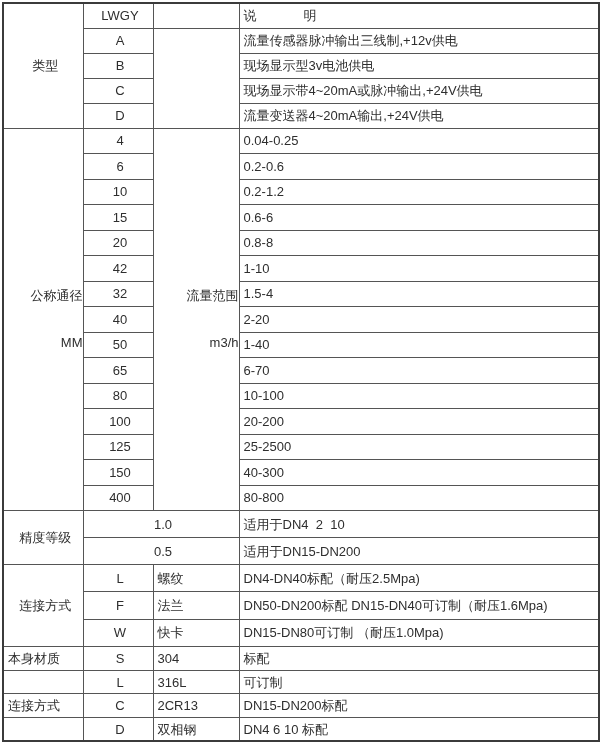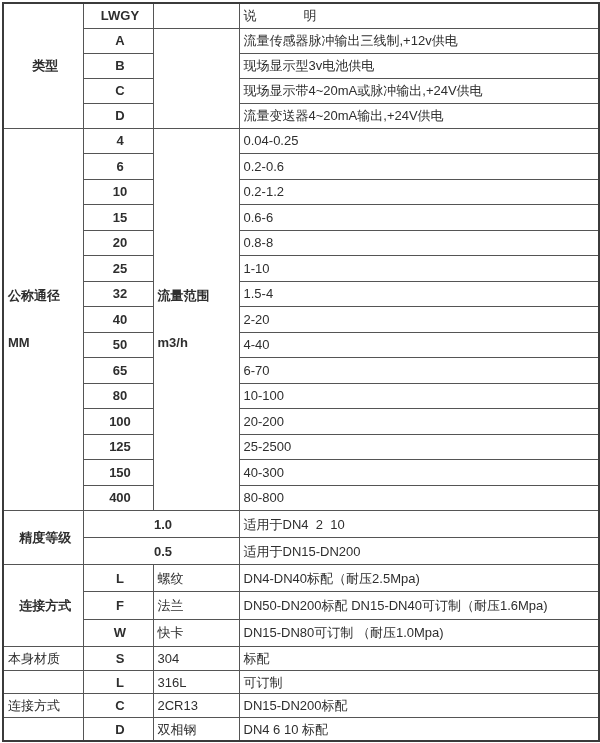--- a/index.html
+++ b/index.html
@@ -29,29 +29,28 @@
     color: #2e2e2e;
     padding: 0 0 0 4px;
     overflow: hidden;
     white-space: pre;
     vertical-align: middle;
     box-sizing: border-box;
   }
   td.c {
     text-align: center;
     padding: 0;
-    font-weight: bold;
   }
   tr.r1 { height: 25px; }
   tr.r2 { height: 25.5px; }
   tr.r3 { height: 27px; }
   tr.r4 { height: 27.3px; }
   tr.r5 { height: 23.75px; }
   .two-line div {
-    text-align: left;
+    text-align: right;
     line-height: 17px;
   }
 </style>
 </head>
 <body>
 
 <div class="page">
   <table class="spec">
     <colgroup>
       <col style="width:80px">
@@ -107,34 +106,34 @@
       </tr>
       <tr class="r2">
         <td class="c">15</td>
         <td>0.6-6</td>
       </tr>
       <tr class="r2">
         <td class="c">20</td>
         <td>0.8-8</td>
       </tr>
       <tr class="r2">
-        <td class="c">25</td>
+        <td class="c">42</td>
         <td>1-10</td>
       </tr>
       <tr class="r2">
         <td class="c">32</td>
         <td>1.5-4</td>
       </tr>
       <tr class="r2">
         <td class="c">40</td>
         <td>2-20</td>
       </tr>
       <tr class="r2">
         <td class="c">50</td>
-        <td>4-40</td>
+        <td>1-40</td>
       </tr>
       <tr class="r2">
         <td class="c">65</td>
         <td>6-70</td>
       </tr>
       <tr class="r2">
         <td class="c">80</td>
         <td>10-100</td>
       </tr>
       <tr class="r2">

